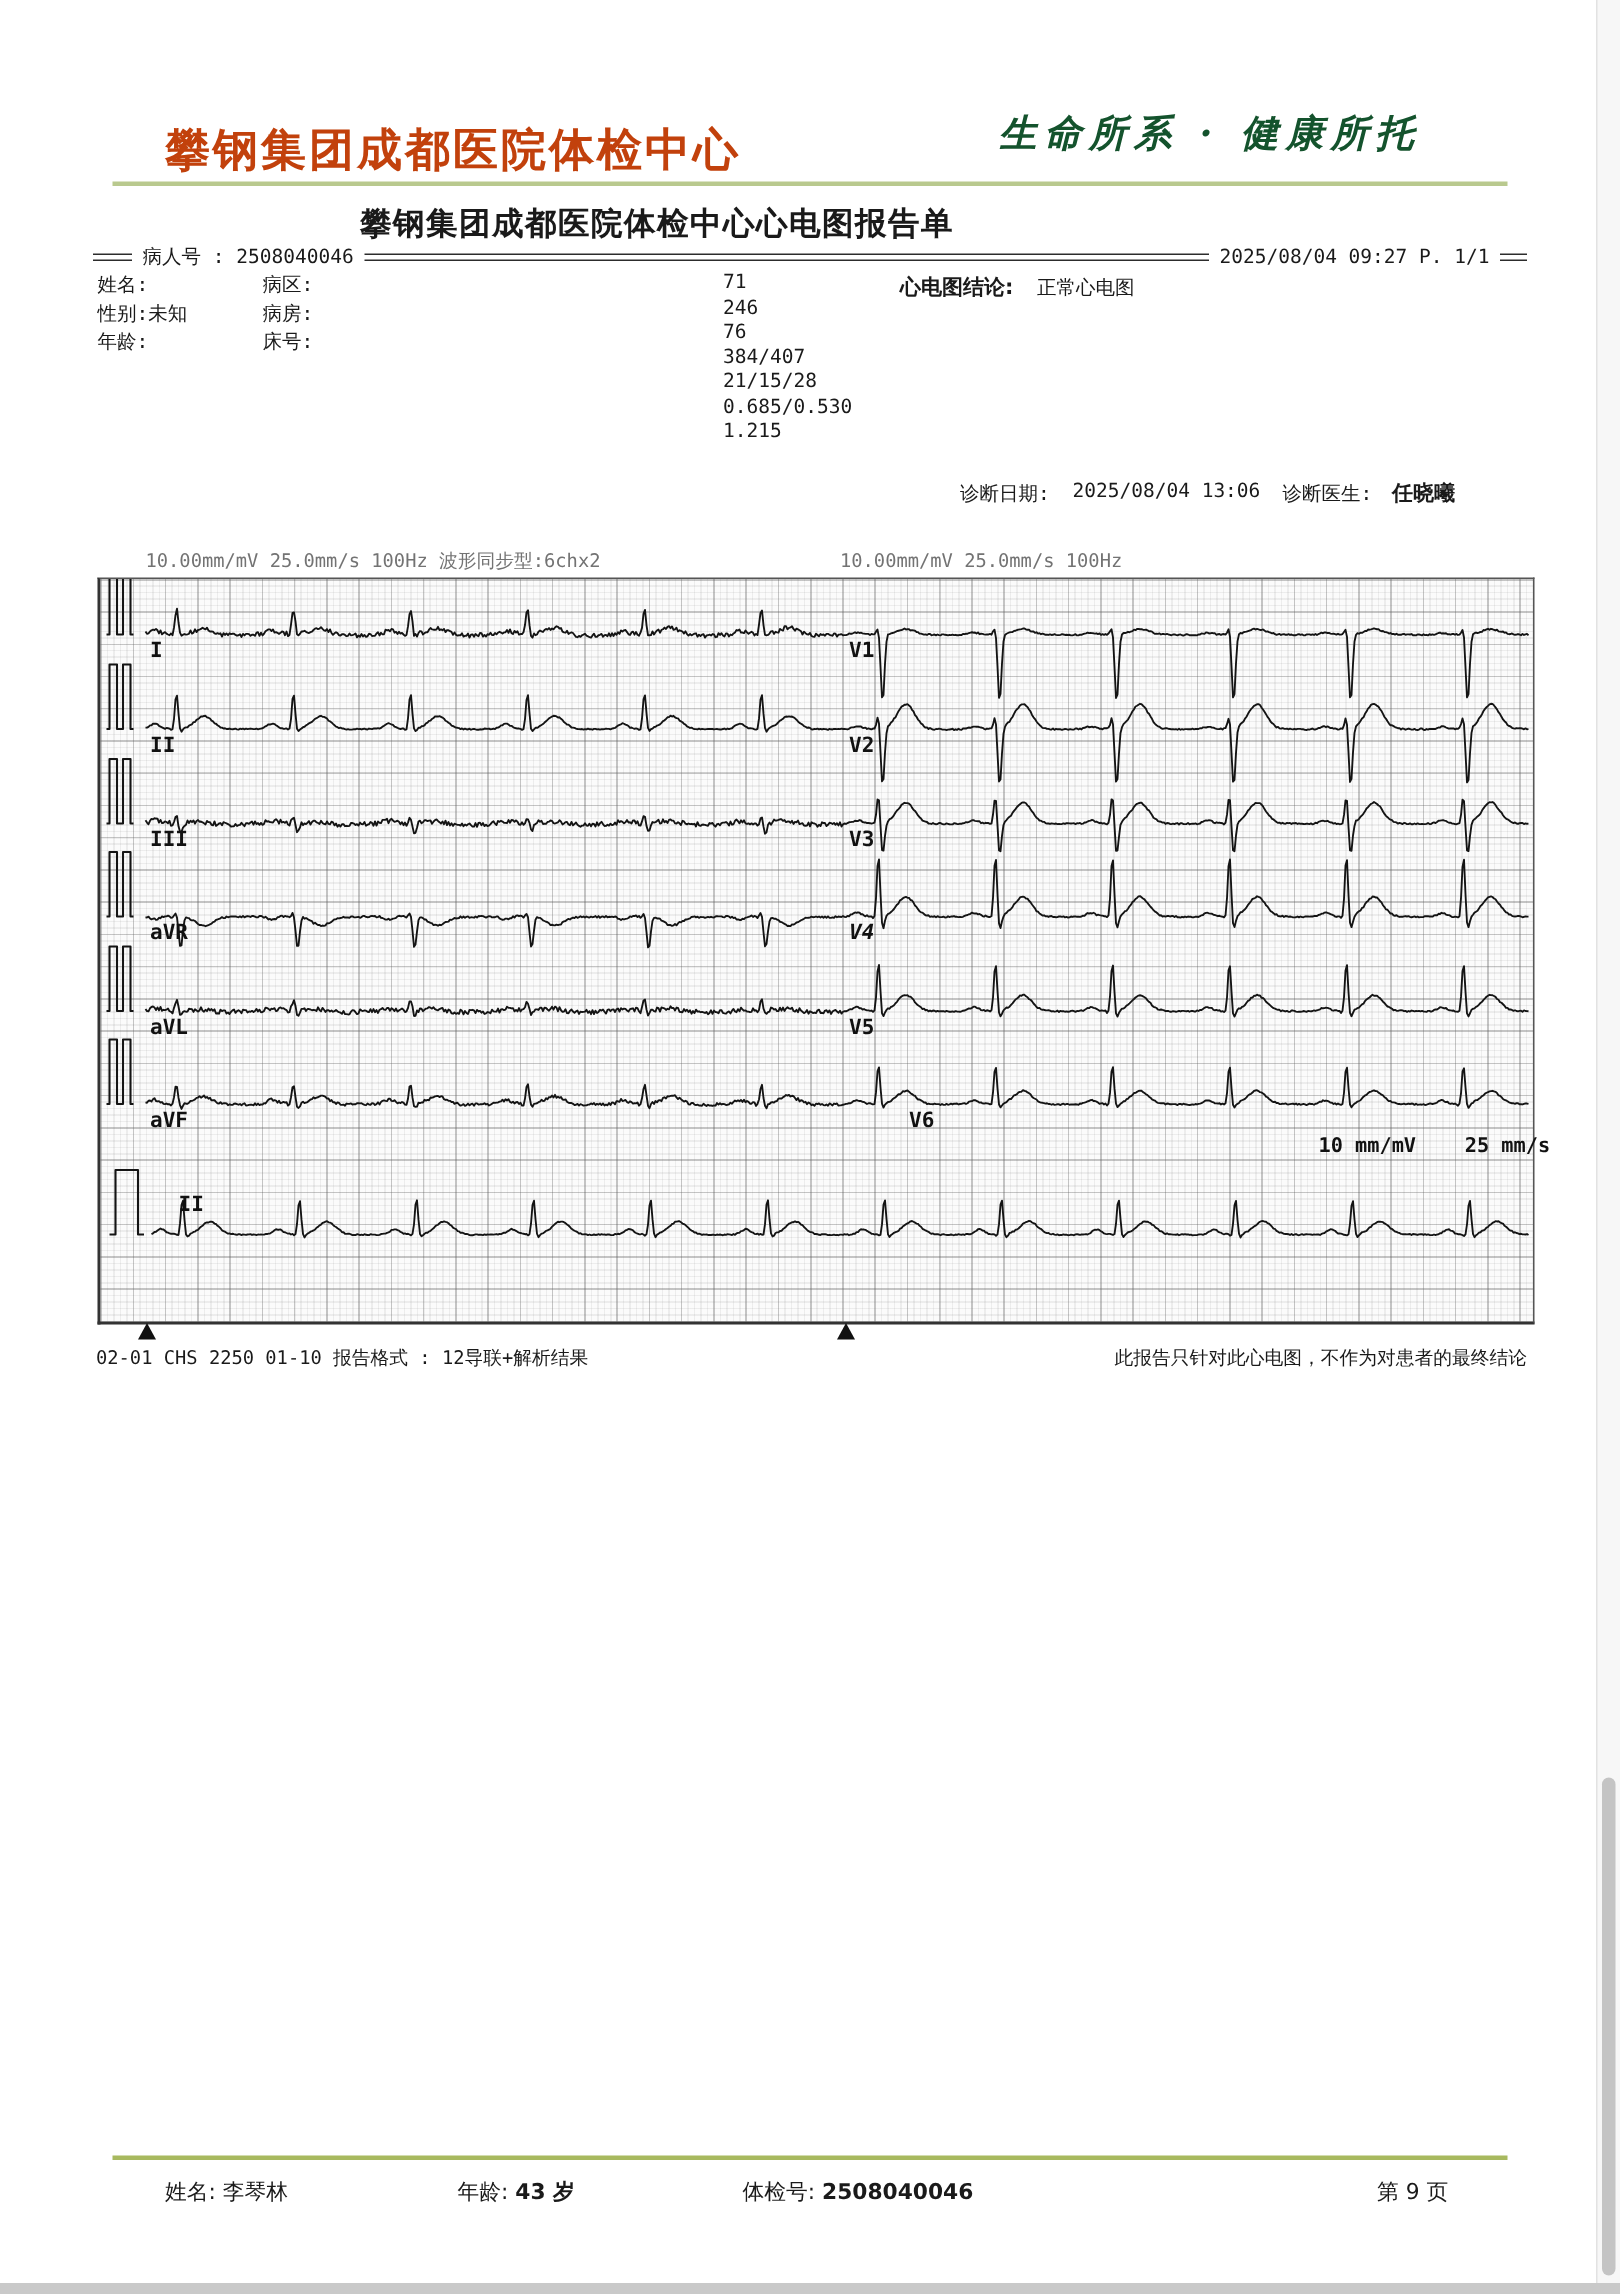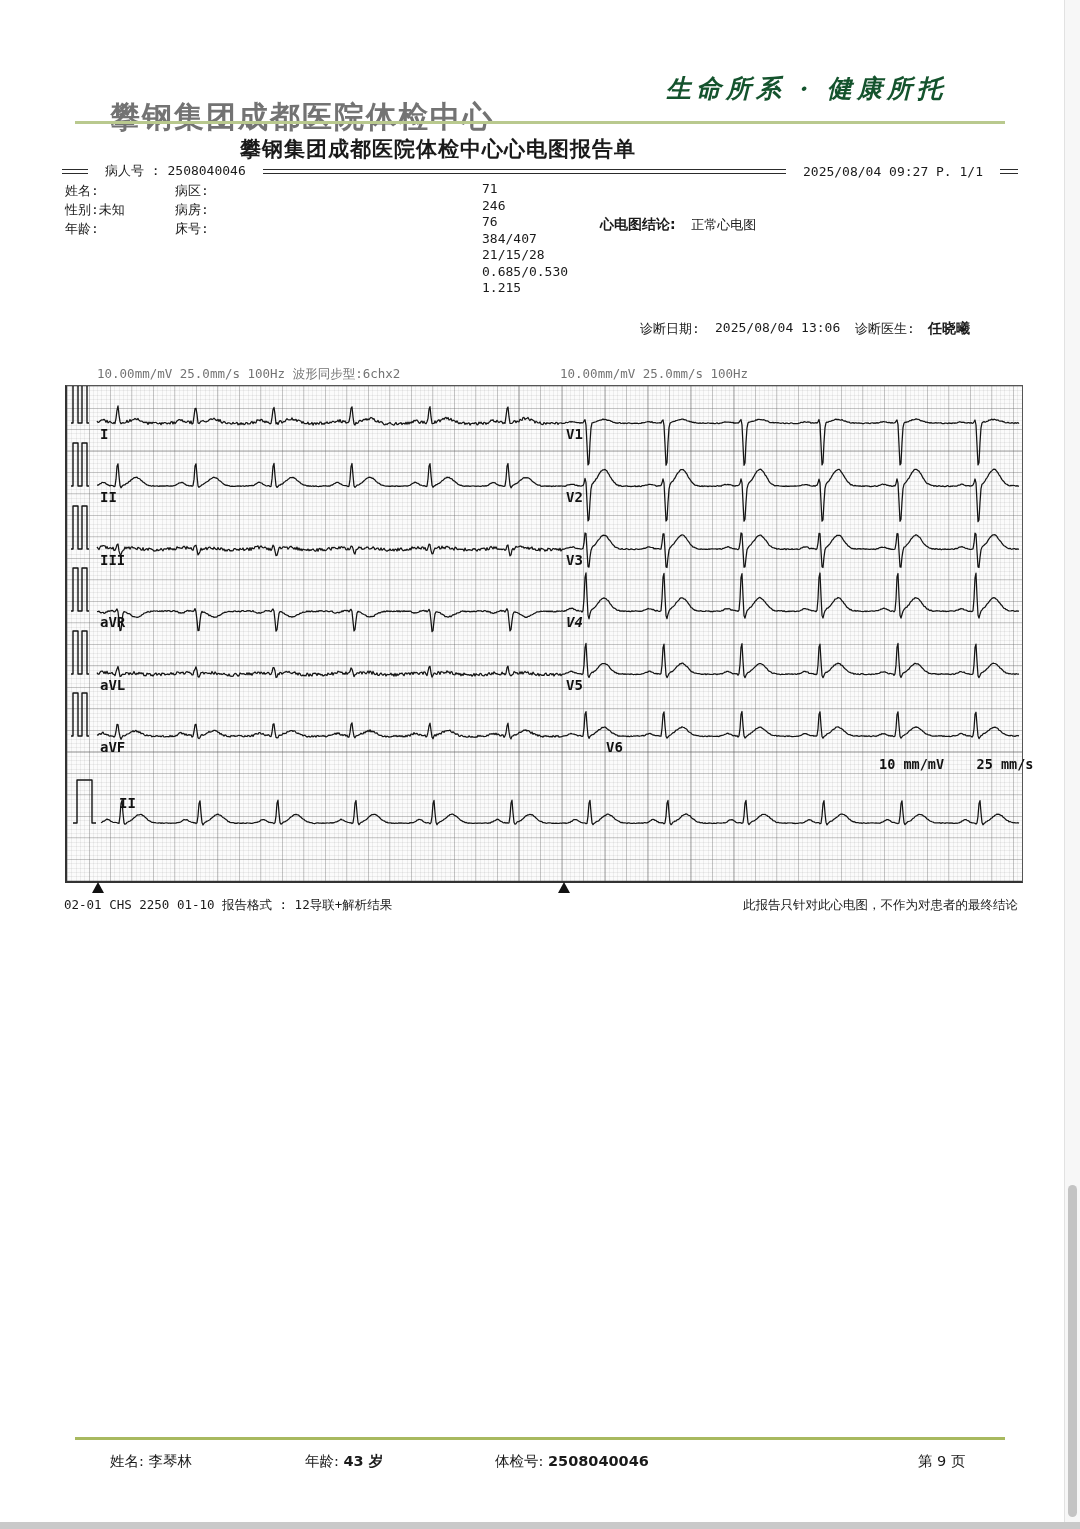--- a/index.html
+++ b/index.html
@@ -8,21 +8,21 @@
   .abs{position:absolute;}
   
   .hospital-name{font-family:"DejaVu Sans",sans-serif;font-weight:600;font-size:30px;
                  letter-spacing:2px;color:#5d81a8;white-space:nowrap;}
   .slogan{font-family:"DejaVu Serif",serif;font-style:italic;font-weight:700;font-size:25px;
           letter-spacing:5px;color:#e2790e;white-space:nowrap;}
   .hdr-line{height:3px;background:#b9c98e;}
   .report-title{font-family:"DejaVu Sans",sans-serif;font-weight:700;font-size:21px;
                 letter-spacing:1px;text-align:center;white-space:nowrap;}
   
-  .meta-row{display:flex;align-items:center;gap:17px;font-size:13px;white-space:nowrap;}
+  .meta-row{display:flex;align-items:center;gap:7px;font-size:13px;white-space:nowrap;}
   .dline{height:3px;border-top:1px solid #2c2c2c;border-bottom:1px solid #2c2c2c;}
   
   .t13{font-size:13px;white-space:nowrap;}
   .info-col div{line-height:19px;}
   .meas-col div{line-height:16.5px;}
   .concl-label{font-weight:700;font-size:14px;font-family:"DejaVu Sans",sans-serif;}
   .bold{font-weight:700;}
   
   .ecg-settings{font-size:12.5px;color:#737373;white-space:nowrap;}
   #ecg-area{left:65px;top:385px;width:955px;height:495px;background-color:#fbfbfb;
@@ -44,21 +44,21 @@
   
   .scroll-track{left:1064px;top:0;width:16px;height:1522px;background:#f7f7f7;border-left:1px solid #e2e2e2;}
   .scroll-thumb{left:1068px;top:1185px;width:9px;height:332px;background:#c4c4c4;border-radius:5px;}
   .bottom-strip{left:0;top:1522px;width:1080px;height:7px;background:#c9c9c9;}
 </style>
 </head>
 <body>
 
 <div id="page">
 
-  <div class="abs hospital-name" style="left: 110px; top: 97px; color: #737373;">攀钢集团成都医院体检中心</div>
+  <div class="abs hospital-name" style="left: 110px; top: 80px; color: #c2410c;">攀钢集团成都医院体检中心</div>
   <div class="abs slogan" style="left: 666px; top: 72px; color: #14532d;">生命所系 · 健康所托</div>
   <div class="abs hdr-line" style="left: 75px; top: 121px; width: 930px; background: rgb(185, 201, 142);"></div>
 
   <div class="abs report-title" style="left:0;top:135px;width:876px;">攀钢集团成都医院体检中心心电图报告单</div>
 
   <div class="abs meta-row" style="left:62px;top:162px;width:956px;">
     <span class="dline" style="width:26px;"></span>
     <span>病人号 : 2508040046</span>
     <span class="dline" style="flex:1;"></span>
     <span>2025/08/04 09:27 P. 1/1</span>
@@ -79,21 +79,21 @@
   <div class="abs t13 meas-col" style="left:482px;top:181px;">
     <div>71</div>
     <div>246</div>
     <div>76</div>
     <div>384/407</div>
     <div>21/15/28</div>
     <div>0.685/0.530</div>
     <div>1.215</div>
   </div>
 
-  <div class="abs" style="left:600px;top:181px;margin-top:33px;">
+  <div class="abs" style="left:600px;top:181px;">
     <span class="concl-label">心电图结论:</span>
     <span class="t13" style="margin-left:6px;">正常心电图</span>
   </div>
 
   <div class="abs t13" style="left:640px;top:320px;">诊断日期:</div>
   <div class="abs t13" style="left:715px;top:320px;">2025/08/04 13:06</div>
   <div class="abs t13" style="left:855px;top:320px;">诊断医生:</div>
   <div class="abs t13 bold" style="left:928px;top:320px;font-size:14px;">任晓曦</div>
 
   <div class="abs ecg-settings" style="left:97px;top:366px;">10.00mm/mV 25.0mm/s 100Hz 波形同步型:6chx2</div>

